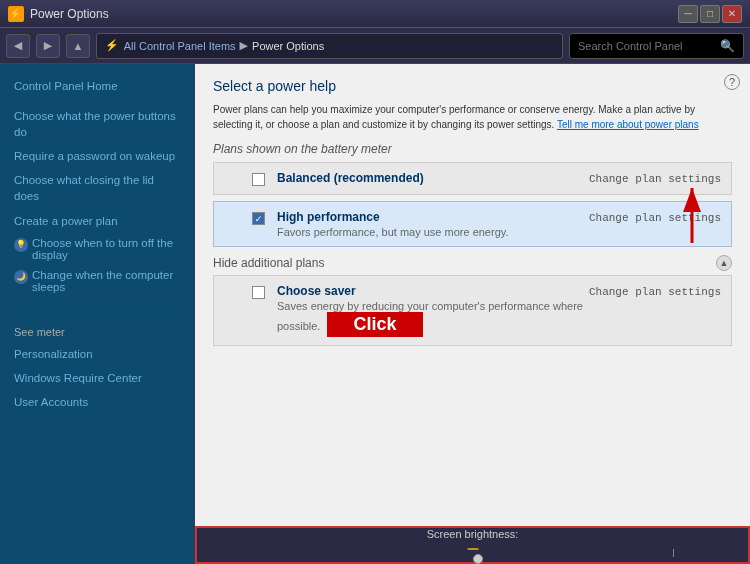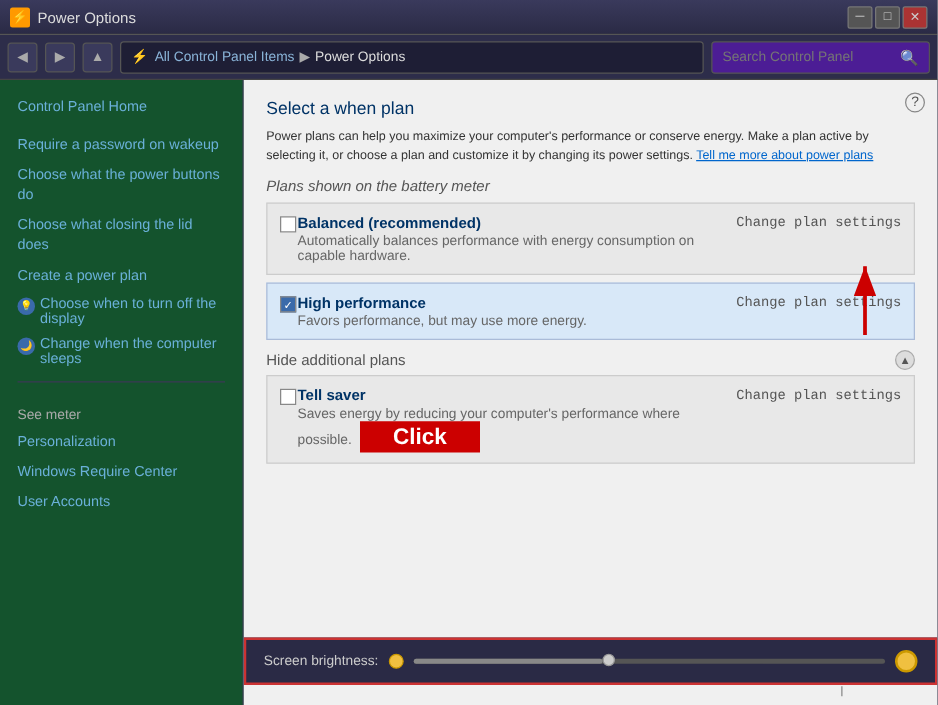--- a/index.html
+++ b/index.html
@@ -96,21 +96,21 @@
       color: #aaa;
       margin: 0 4px;
     }
     .breadcrumb-link {
       color: #8ab4d8;
       cursor: pointer;
     }
     .search-box {
       width: 175px;
       height: 26px;
-      background: #4c1d95;
+      background: #000000;
       border: 1px solid #555;
       border-radius: 3px;
       display: flex;
       align-items: center;
       padding: 0 8px;
     }
     .search-box input {
       background: transparent;
       border: none;
       outline: none;
@@ -126,21 +126,21 @@
     
     .main-layout {
       display: flex;
       height: calc(564px - 28px - 36px);
       background: #1e1e35;
     }
 
     
     .sidebar {
       width: 195px;
-      background: #14532d;
+      background: #0c4a6e;
       border-right: 1px solid #3a3a55;
       padding: 10px 0;
       display: flex;
       flex-direction: column;
     }
     .sidebar-nav-link {
       padding: 4px 14px;
       color: #6ab0d8;
       font-size: 11.5px;
       cursor: pointer;
@@ -233,21 +233,22 @@
       border: 1px solid #ccc;
       padding: 8px 10px;
       margin-bottom: 6px;
       display: flex;
       align-items: flex-start;
       justify-content: space-between;
     }
     .plan-card-left {
       display: flex;
       align-items: flex-start;
-      gap: 1px;
+      gap: 12px;
+      margin-left: 28px;
     }
     .plan-checkbox {
       width: 13px;
       height: 13px;
       border: 1px solid #888;
       background: white;
       margin-top: 2px;
       flex-shrink: 0;
       display: flex;
       align-items: center;
@@ -398,57 +399,56 @@
     <input type="text" placeholder="Search Control Panel" style="">
     <span class="search-icon-svg">🔍</span>
   </div>
 </div>
 
 <div class="main-layout">
 
   <div class="sidebar">
     <div class="sidebar-nav-link">Control Panel Home</div>
     <div style="height:6px;"></div>
+    <div class="sidebar-nav-link">Choose what the power buttons do</div>
     <div class="sidebar-nav-link">Require a password on wakeup</div>
-    <div class="sidebar-nav-link">Choose what the power buttons do</div>
     <div class="sidebar-nav-link">Choose what closing the lid does</div>
     <div class="sidebar-nav-link">Create a power plan</div>
     <div class="sidebar-icon-link">
       <div class="icon-circle">💡</div>
       <span>Choose when to turn off the display</span>
     </div>
     <div class="sidebar-icon-link">
       <div class="icon-circle">🌙</div>
       <span>Change when the computer sleeps</span>
     </div>
 
     <div class="sidebar-divider"></div>
     <div class="sidebar-section-title">See meter</div>
     <div class="sidebar-nav-link">Personalization</div>
     <div class="sidebar-nav-link">Windows Require Center</div>
     <div class="sidebar-nav-link">User Accounts</div>
   </div>
 
   <div class="content" style="position:relative;padding-bottom:50px;">
     <div class="help-icon">?</div>
-    <div class="page-title">Select a when plan</div>
+    <div class="page-title">Select a power help</div>
     <div class="intro-text">
       <span>Power plans can help you maximize your computer's performance or conserve energy. Make a plan active by selecting it, or choose a plan and customize it by changing its power settings.</span>
       <span style="display:inline;"> </span>
       <span class="intro-link">Tell me more about power plans</span>
     </div>
 
     <div class="section-heading">Plans shown on the battery meter</div>
 
     <div class="plan-card">
       <div class="plan-card-left">
         <div class="plan-checkbox"></div>
         <div>
           <div class="plan-name">Balanced (recommended)</div>
-          <div class="plan-desc">Automatically balances performance with energy consumption on capable hardware.</div>
         </div>
       </div>
       <div class="change-plan-link">Change plan settings</div>
     </div>
 
     <div class="plan-card" style="background:#d8e8f8;border-color:#aabbd8;position:relative;">
       <div class="plan-card-left">
         <div class="plan-checkbox" style="background:#3a6aaa;color:white;">✓</div>
         <div>
           <div class="plan-name">High performance</div>
@@ -471,31 +471,31 @@
 
     <div class="hide-plans-section">
       <span class="hide-plans-text">Hide additional plans</span>
       <div class="collapse-btn">▲</div>
     </div>
 
     <div class="plan-card">
       <div class="plan-card-left">
         <div class="plan-checkbox"></div>
         <div>
-          <div class="plan-name">Tell saver</div>
+          <div class="plan-name">Choose saver</div>
           <div class="plan-desc">
             <span style="display:inline;">Saves energy by reducing your computer's performance where possible.</span>
             <span class="click-annotation" style="margin-left:4px;">Click</span>
           </div>
         </div>
       </div>
       <div class="change-plan-link">Change plan settings</div>
     </div>
 
-    <div class="brightness-bar" style="position:absolute;bottom:16px;left:0;right:0;">
+    <div class="brightness-bar" style="position:absolute;bottom:0;left:0;right:0;flex-direction:column;">
       <span class="brightness-label">Screen brightness:</span>
       <div class="brightness-icon-low"></div>
       <div class="brightness-slider">
         <div class="brightness-slider-track"></div>
         <div class="brightness-slider-thumb"></div>
       </div>
       <div class="brightness-icon-high"></div>
     </div>
 
     <div style="position:absolute;bottom:7px;left:calc(195px + 14px + 20px + 8px + 8px + 42%);width:1px;height:8px;background:#888;"></div>

